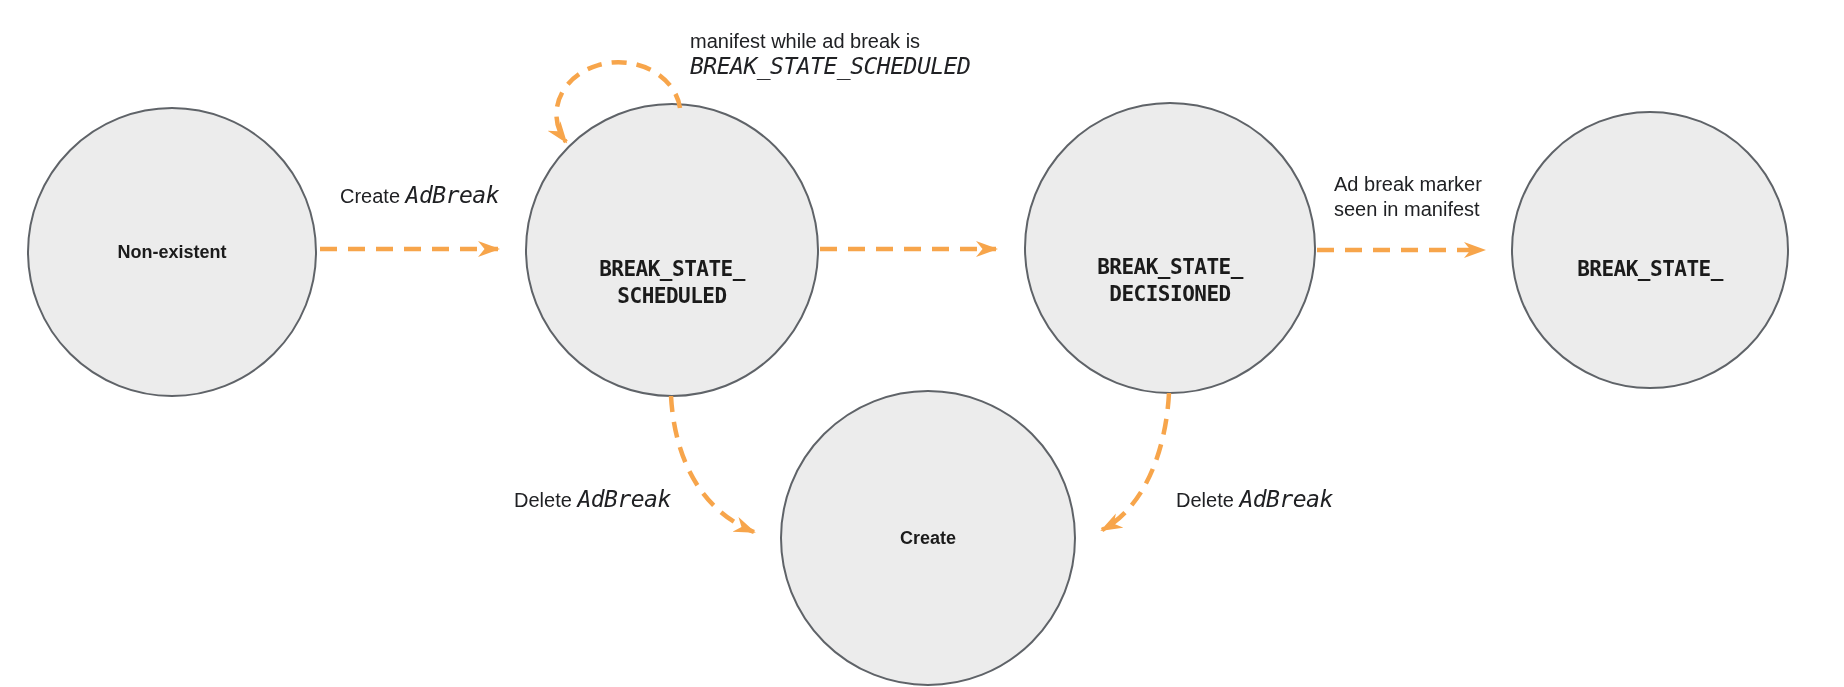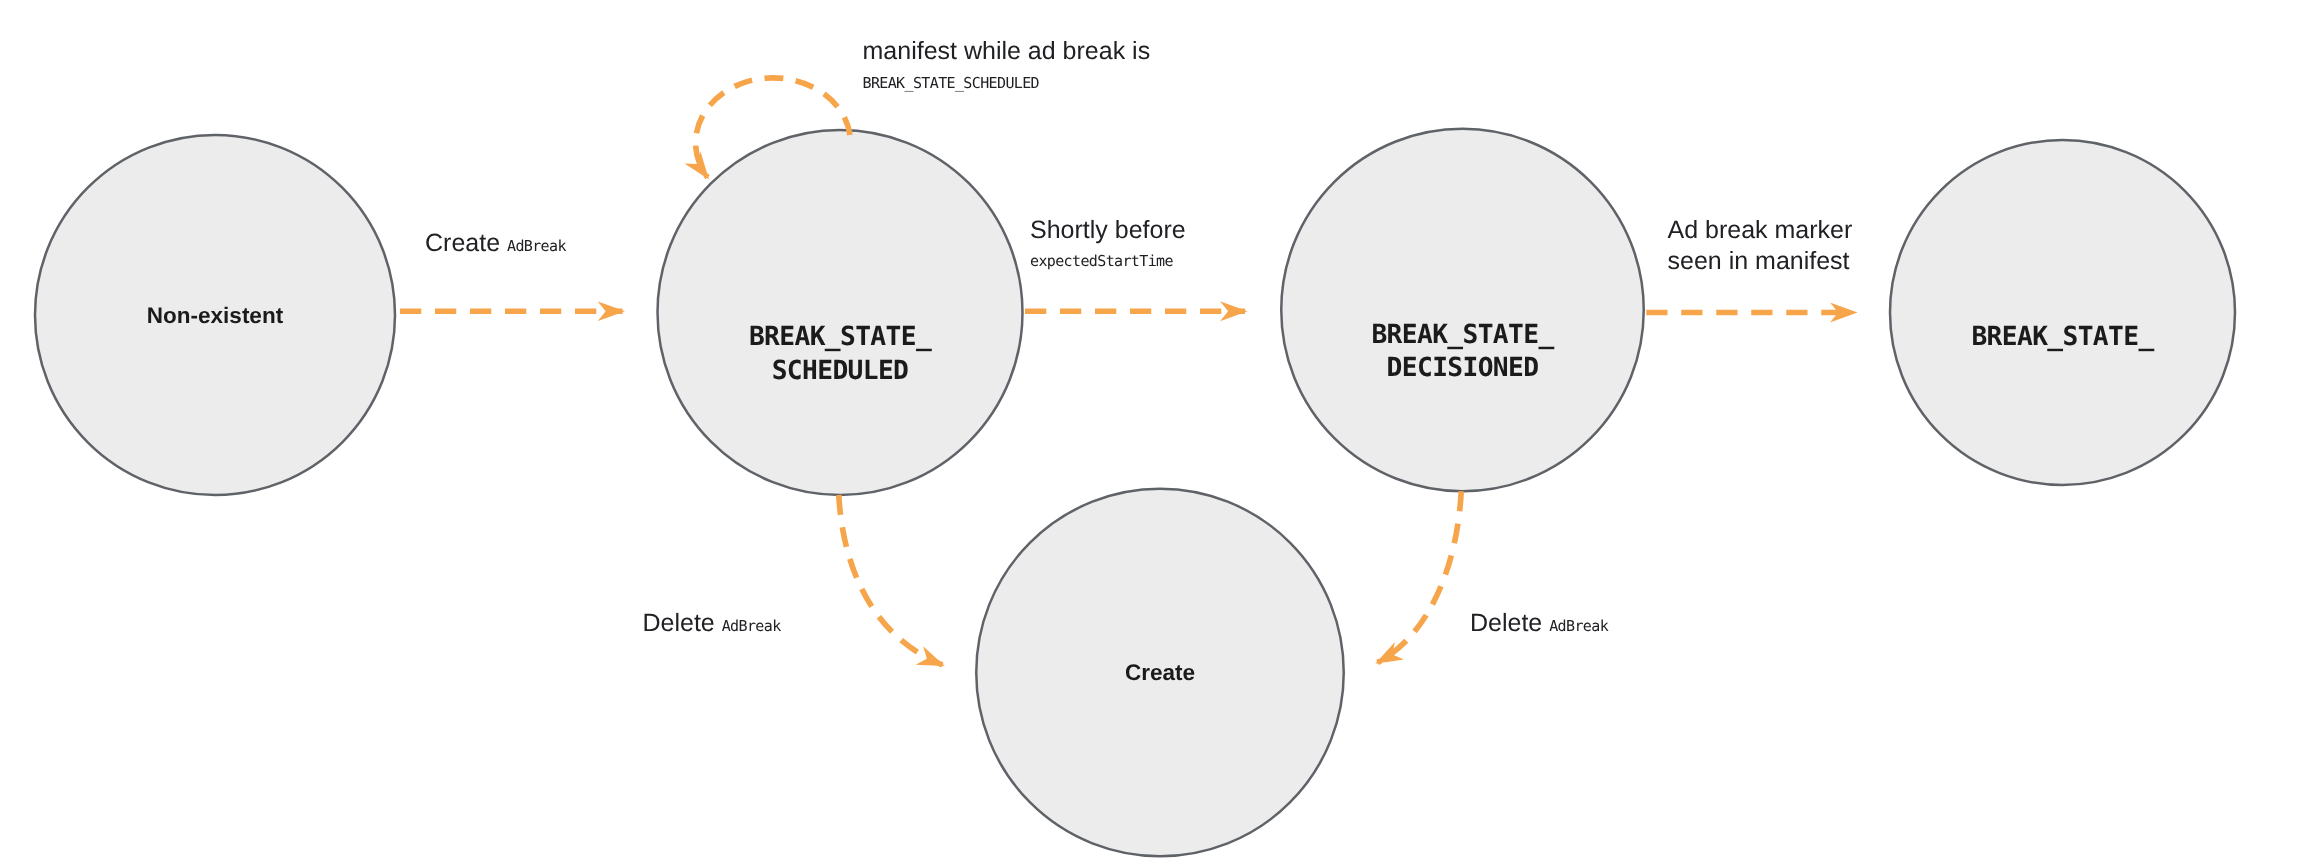--- a/index.html
+++ b/index.html
@@ -29,22 +29,23 @@
   }
   .edge-label{
     position:absolute;
     font-size:20px;
     line-height:25px;
     color:#202124;
     white-space:nowrap;
   }
   .mono-seg{
     font-family:"DejaVu Sans Mono", monospace;
-    font-size:12px;
+    font-size:23px;
     letter-spacing:-0.5px;
+    font-style:italic;
   }
 </style>
 </head>
 <body>
 
 <div class="canvas">
 
   <svg width="1844" height="687" viewBox="0 0 1844 687">
     <defs>
       <marker id="ah" markerUnits="userSpaceOnUse" markerWidth="26" markerHeight="20" refX="20" refY="8" orient="auto">
@@ -95,24 +96,20 @@
 
   <div class="edge-label" style="left:340px;top:183px;">
     <span>Create </span><span class="mono-seg">AdBreak</span>
   </div>
 
   <div class="edge-label" style="left:690px;top:29px;">
     <div>manifest while ad break is</div>
     <div class="mono-seg">BREAK_STATE_SCHEDULED</div>
   </div>
 
-  <div class="edge-label" style="left:824px;top:172px;">
-    <div>Shortly before</div>
-    <div class="mono-seg">expectedStartTime</div>
-  </div>
 
   <div class="edge-label" style="left:1334px;top:172px;">
     <div>Ad break marker</div>
     <div>seen in manifest</div>
   </div>
 
   <div class="edge-label" style="left:514px;top:487px;">
     <span>Delete </span><span class="mono-seg">AdBreak</span>
   </div>
 

